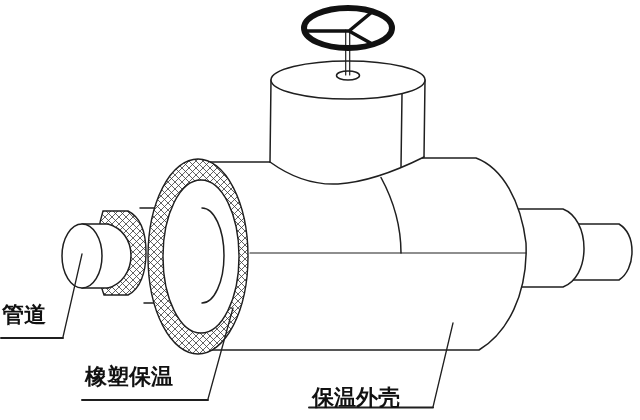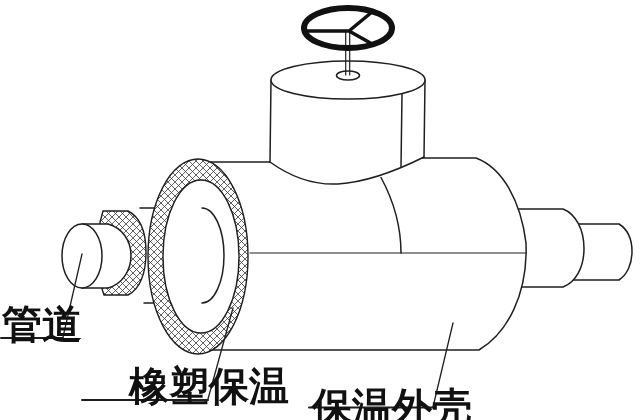--- a/index.html
+++ b/index.html
@@ -10,21 +10,21 @@
     overflow:hidden;
   }
   svg{position:absolute;left:0;top:0;}
   .ln{stroke:var(--line,#1f1f1f);fill:none;stroke-width:1.5;stroke-linecap:round;stroke-linejoin:round;}
   .thin{stroke-width:1.2;}
   .whitefill{fill:#fff;stroke:none;}
   .whiteln{fill:#fff;stroke:var(--line,#1f1f1f);stroke-width:1.5;}
   .hatch{fill:url(#xh);stroke:var(--line,#1f1f1f);stroke-width:1.4;}
   .wheel{stroke:var(--wheel,#111);fill:none;}
   .lbl{
-    position:absolute;color:#111;font-size:40px;font-weight:700;
+    position:absolute;color:#111;font-size:22px;font-weight:700;
     line-height:1.1;white-space:nowrap;letter-spacing:0px;
   }
 </style>
 </head>
 <body>
 
 <div class="stage">
   <svg width="640" height="420" viewBox="0 0 640 420">
     <defs>
       <pattern id="xh" width="7" height="7" patternUnits="userSpaceOnUse">
@@ -95,16 +95,16 @@
       <path class="ln" style="stroke-width:1.3" d="M 208,399 L 233,308"></path>
       <path class="ln" style="stroke-width:1.3" d="M 433,407 L 453,323"></path>
       <path class="ln" style="stroke-width:2" d="M 1,338 L 63,338"></path>
       <path class="ln" style="stroke-width:2" d="M 82,400 L 208,400"></path>
       <path class="ln" style="stroke-width:2" d="M 309,407.5 L 433,407.5"></path>
     </g>
   </svg>
 
   <div class="lbl" style="left:2px;top:302px;">管道</div>
 
-  <div class="lbl" style="left:85px;top:364px;margin-left:44px;">橡塑保温</div>
+  <div class="lbl" style="left:85px;top:364px;">橡塑保温</div>
 
   <div class="lbl" style="left:312px;top:372px;margin-top:13px;">保温外壳</div>
 </div>
 
 </body></html>

